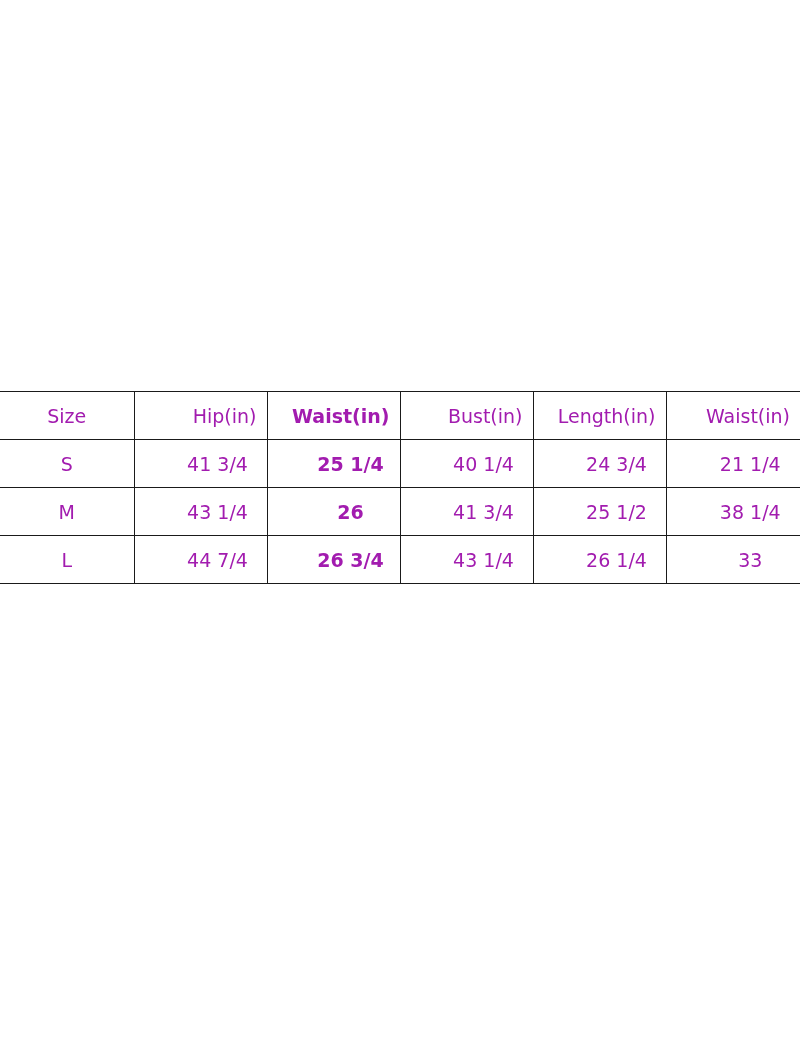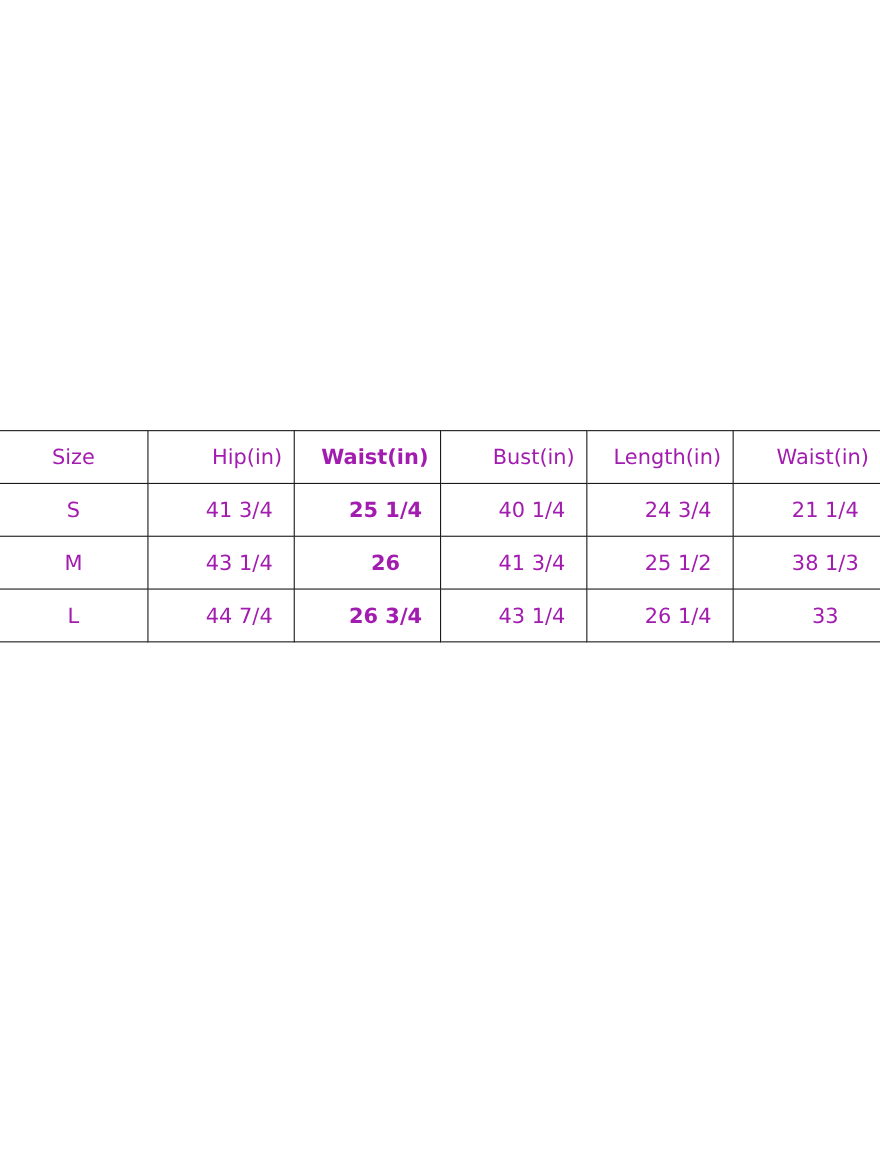--- a/index.html
+++ b/index.html
@@ -85,21 +85,21 @@
         <td class="col-data col-bust">40 1/4</td>
         <td class="col-data col-length">24 3/4</td>
         <td class="col-data col-pants">21 1/4</td>
       </tr>
       <tr>
         <td class="col-size">M</td>
         <td class="col-data col-hip">43 1/4</td>
         <td class="col-data col-waist">26</td>
         <td class="col-data col-bust">41 3/4</td>
         <td class="col-data col-length">25 1/2</td>
-        <td class="col-data col-pants">38 1/3</td>
+        <td class="col-data col-pants">38 1/4</td>
       </tr>
       <tr>
         <td class="col-size">L</td>
         <td class="col-data col-hip">44 7/4</td>
         <td class="col-data col-waist">26 3/4</td>
         <td class="col-data col-bust">43 1/4</td>
         <td class="col-data col-length">26 1/4</td>
         <td class="col-data col-pants">33</td>
       </tr>
     </tbody>

